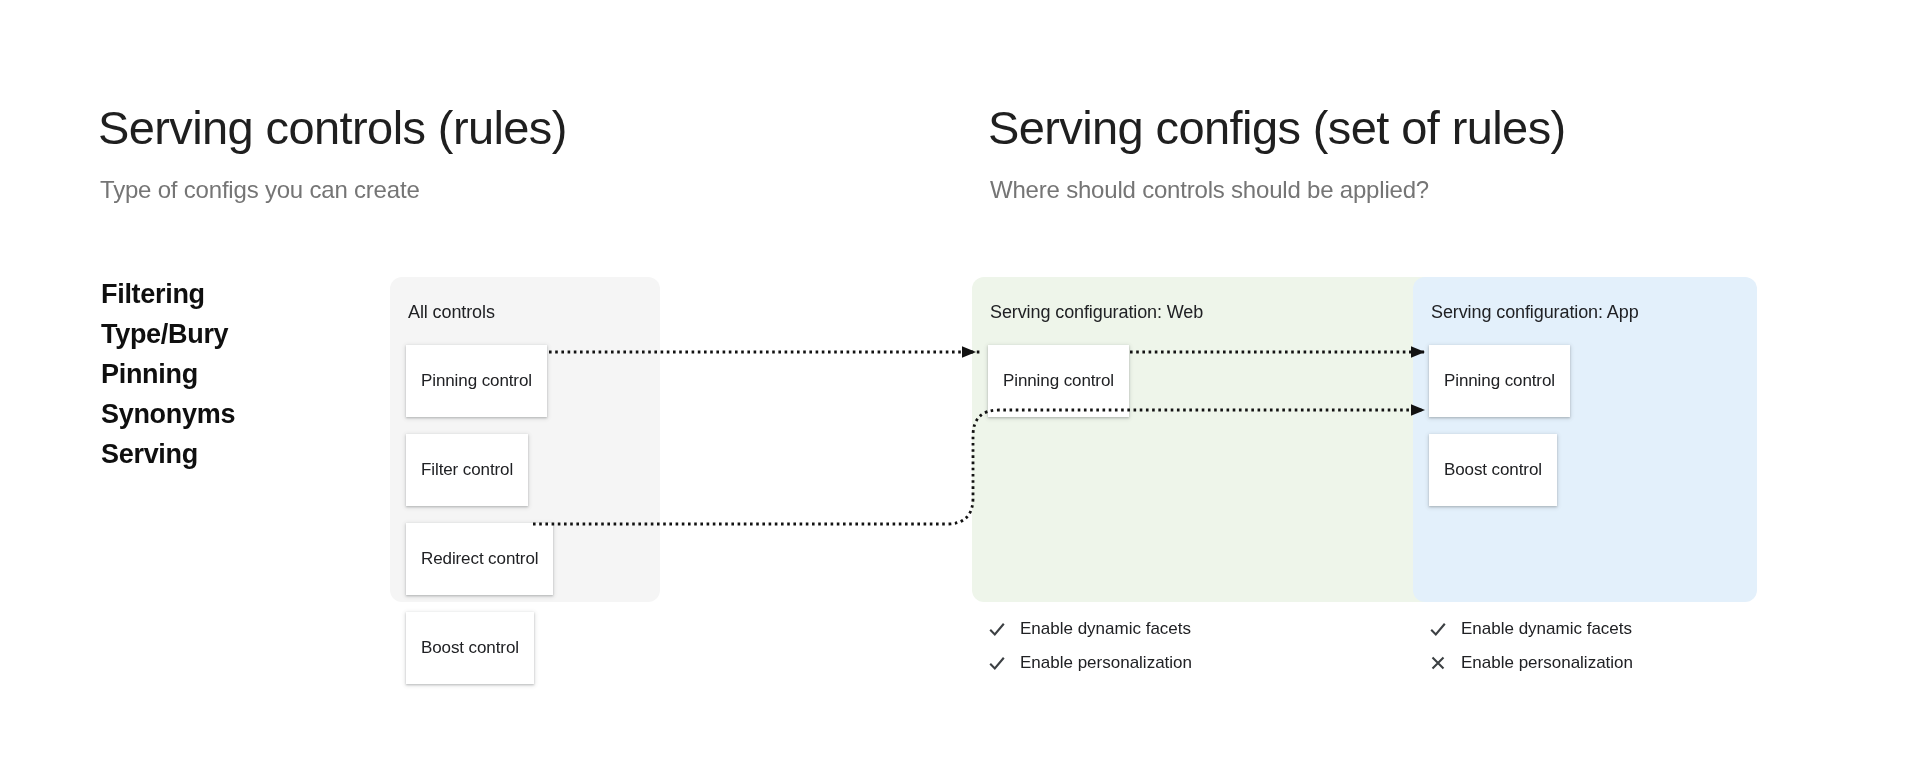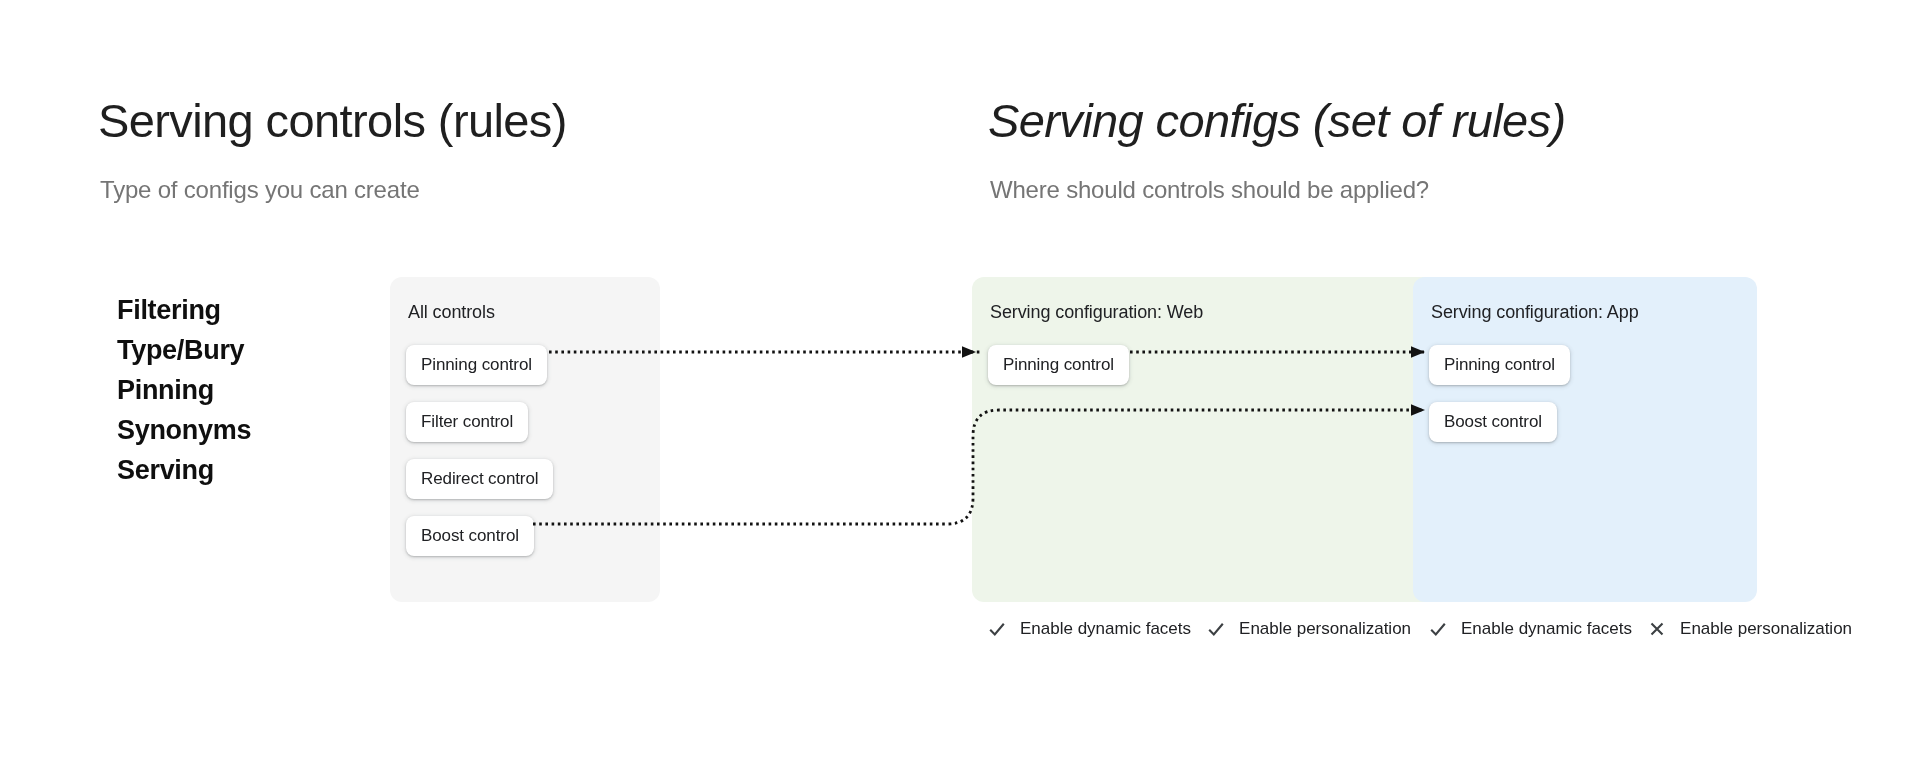--- a/index.html
+++ b/index.html
@@ -2,56 +2,56 @@
 <html style="--all-controls-bg: #f5f5f5; --web-bg: #eef5ea; --app-bg: #e3f0fb; --heading: #1f1f1f; --subtitle: #757575; --text: #202124; --icon: #3c4043; --connector: #121212;"><head>
 <meta charset="utf-8">
 <style>
   html,body{margin:0;padding:0;background:#ffffff;}
   .canvas{
     position:relative;width:1920px;height:775px;overflow:hidden;
     background:#ffffff;font-family:"Liberation Sans",sans-serif;
     color:var(--text,#202124);
   }
   .h1{
-    position:absolute;top:96px;line-height:1.05;font-size:47px;font-weight:400;
+    position:absolute;top:103px;line-height:1.05;font-size:47px;font-weight:400;
     letter-spacing:-0.6px;color:var(--heading,#1f1f1f);white-space:nowrap;
   }
-  .h1.left{left:98px;} .h1.right{left:988px;font-style:italic;}
+  .h1.left{left:98px;} .h1.right{left:988px;}
   .sub{
     position:absolute;top:176px;font-size:24px;font-weight:400;
     color:var(--subtitle,#757575);white-space:nowrap;letter-spacing:-0.2px;
   }
   .sub.left{left:100px;} .sub.right{left:990px;}
   .types{
     position:absolute;left:101px;top:274px;font-size:27px;font-weight:600;
     color:#0f0f0f;letter-spacing:-0.3px;
   }
   .types li{list-style:none;margin:0;padding:0;line-height:40px;white-space:nowrap;}
-  .types ul,ul.types{margin:16px;padding:0;}
+  .types ul,ul.types{margin:0;padding:0;}
   .panel{
     position:absolute;top:277px;height:325px;border-radius:12px;
     padding:16px;box-sizing:border-box;z-index:2;
   }
   .panel-all{left:390px;width:270px;background:var(--all-controls-bg,#f5f5f5);}
   .panel-web{left:972px;width:476px;background:var(--web-bg,#eef5ea);}
   .panel-app{left:1413px;width:344px;background:var(--app-bg,#e3f0fb);}
   .panel-label{
     font-size:18px;color:var(--text,#202124);margin:9px 0 22px 2px;
     white-space:nowrap;letter-spacing:-0.1px;
   }
   .ctl{
-    width:max-content;background:#ffffff;border-radius:8px;padding:0 15px;
+    width:max-content;background:#ffffff;border-radius:0;padding:16px 15px;
     height:40px;line-height:40px;font-size:17px;color:var(--text,#202124);
     box-shadow:0 1px 2px rgba(60,64,67,.28),0 1px 4px 1px rgba(60,64,67,.12);
     margin:0 0 17px 0;white-space:nowrap;letter-spacing:-0.1px;
   }
   .connectors{position:absolute;left:0;top:0;z-index:3;pointer-events:none;}
   .conn{fill:none;stroke:var(--connector,#121212);stroke-width:2.8;stroke-dasharray:2.6 3.6;}
   .head{fill:var(--connector,#121212);stroke:none;}
-  .footer{position:absolute;top:612px;display:flex;z-index:2;gap:16px;}
+  .footer{position:absolute;top:612px;display:flex;flex-direction:column;z-index:2;}
   .footer-web{left:988px;} .footer-app{left:1429px;}
   .feature{display:flex;align-items:center;gap:14px;height:34px;font-size:17px;
     color:var(--text,#202124);white-space:nowrap;}
   .ficon{width:18px;height:18px;flex:0 0 18px;}
   .ficon path{stroke:var(--icon,#3c4043);stroke-width:2.1;fill:none;}
 </style>
 </head>
 <body>
 
 <div class="canvas">

